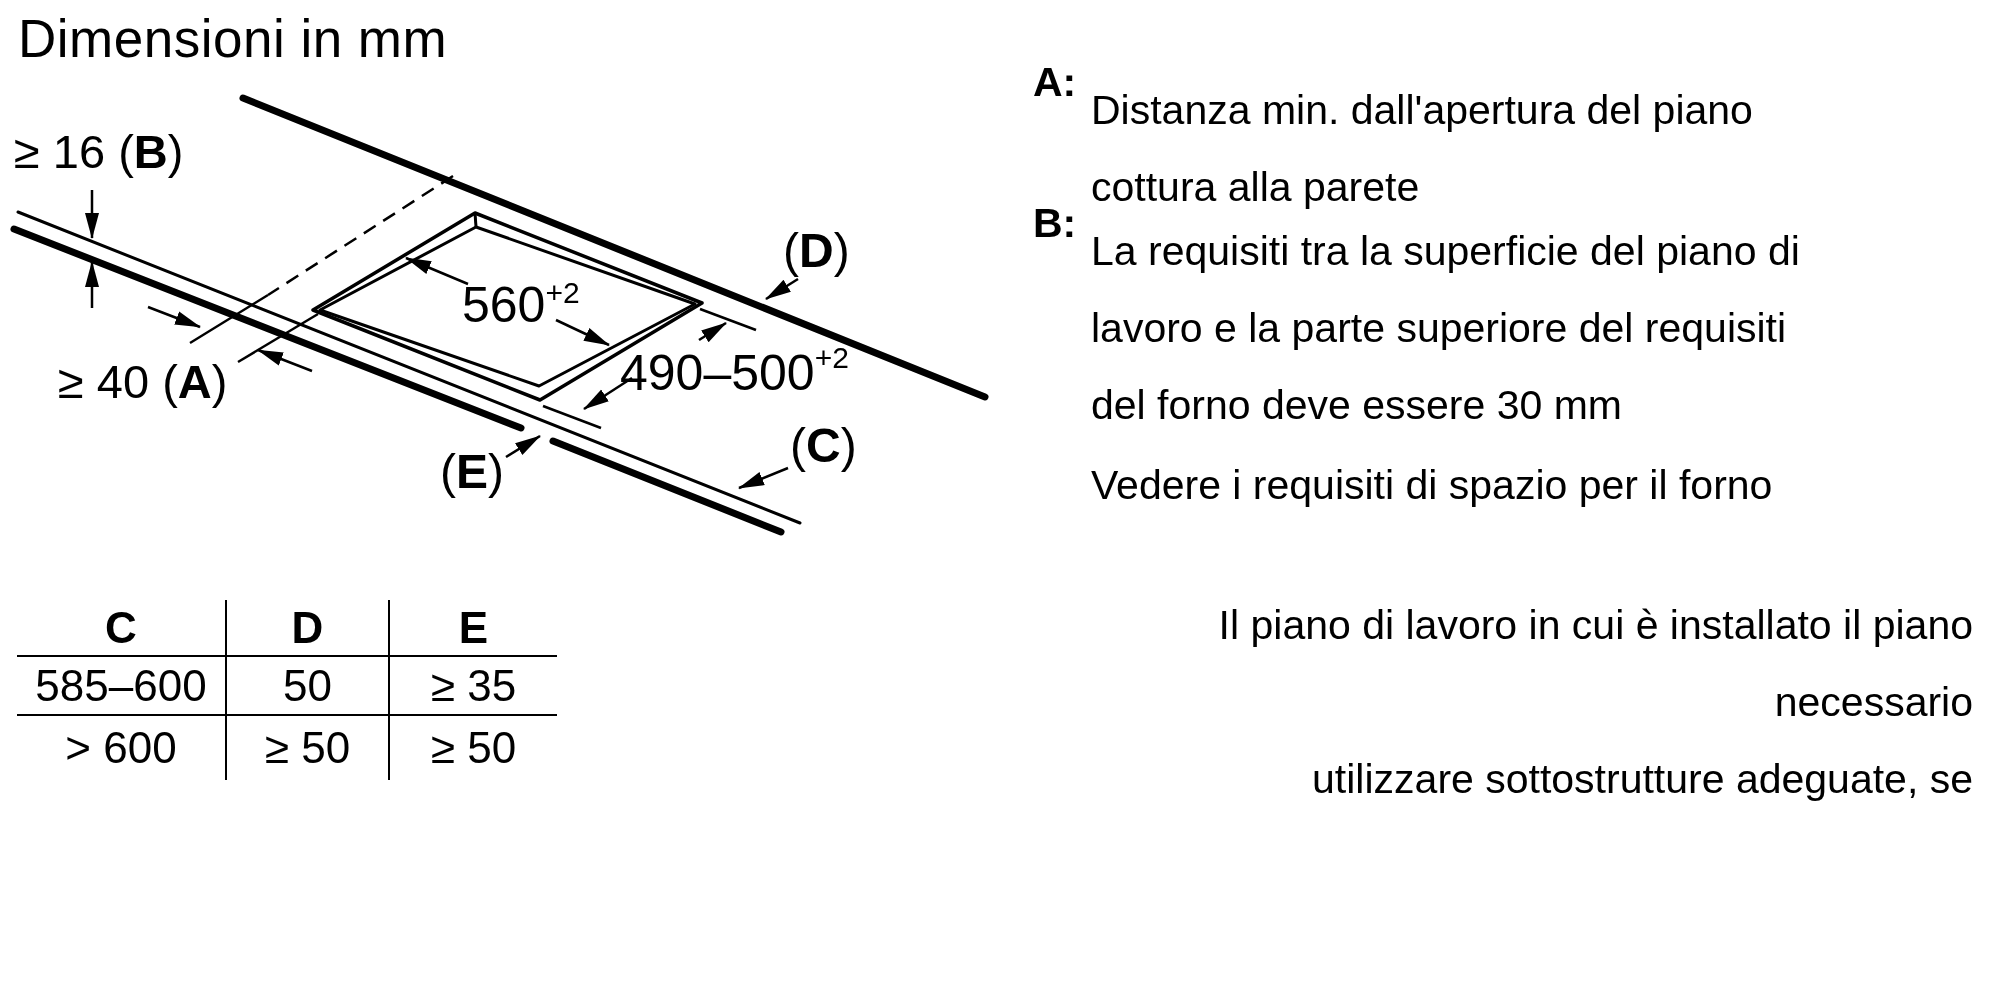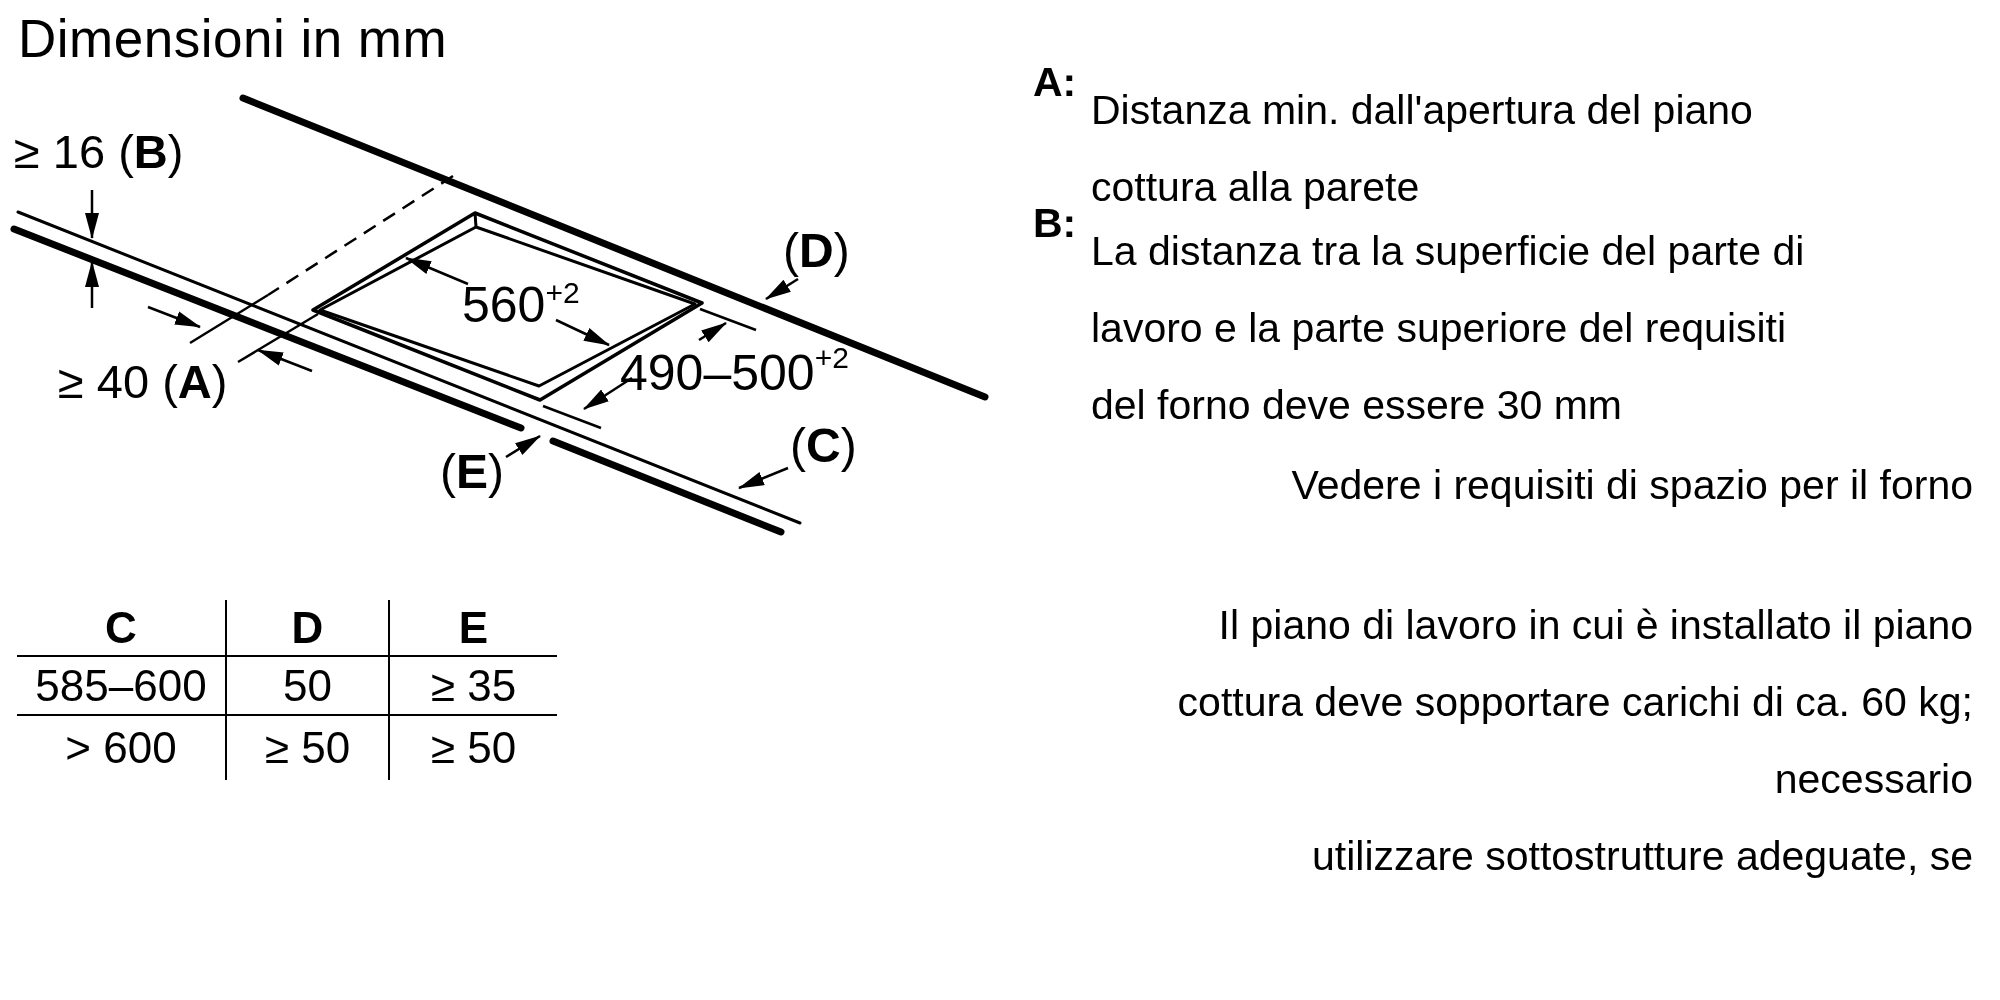--- a/index.html
+++ b/index.html
@@ -40,21 +40,21 @@
   }
   .note .body{padding-left:58px;}
   .note .lbl{
     position:absolute;left:0;top:0;
     font-weight:bold;
   }
   .note .line{white-space:nowrap;margin-top:28px;}
   #note-a{top:58px;}
   #note-b{top:199px;}
   #note-oven{top:433px;}
-  #note-oven .body{padding-left:58px;text-align:right;}
+  #note-oven .body{padding-left:58px;}
   #note-load{top:573px;text-align:right;}
   
   #diagram{left:0;top:55px;}
   #diagram line, #diagram polygon{stroke:#000;}
   #diagram text{fill:#000;font-family:"Liberation Sans",sans-serif;}
   .dimtext{font-size:47px;}
   .numtext{font-size:50px;}
   .suptext{font-size:30px;}
   .captext{font-size:48px;}
   .boldpart{font-weight:bold;}
@@ -130,30 +130,29 @@
   <span class="lbl">A:</span>
   <div class="body">
     <div class="line">Distanza min. dall'apertura del piano</div>
     <div class="line">cottura alla parete</div>
   </div>
 </div>
 
 <div class="abs note" id="note-b">
   <span class="lbl">B:</span>
   <div class="body">
-    <div class="line">La distanza tra la superficie del parte di</div>
+    <div class="line">La requisiti tra la superficie del piano di</div>
     <div class="line">lavoro e la parte superiore del requisiti</div>
     <div class="line">del forno deve essere 30 mm</div>
   </div>
 </div>
 
 <div class="abs note" id="note-oven">
   <div class="body">
     <div class="line">Vedere i requisiti di spazio per il forno</div>
   </div>
 </div>
 
 <div class="abs note" id="note-load">
   <div class="line">Il piano di lavoro in cui è installato il piano</div>
-  <div class="line">cottura deve sopportare carichi di ca. 60 kg;</div>
   <div class="line">necessario</div>
   <div class="line">utilizzare sottostrutture adeguate, se</div>
 </div>
 
 </body></html>

